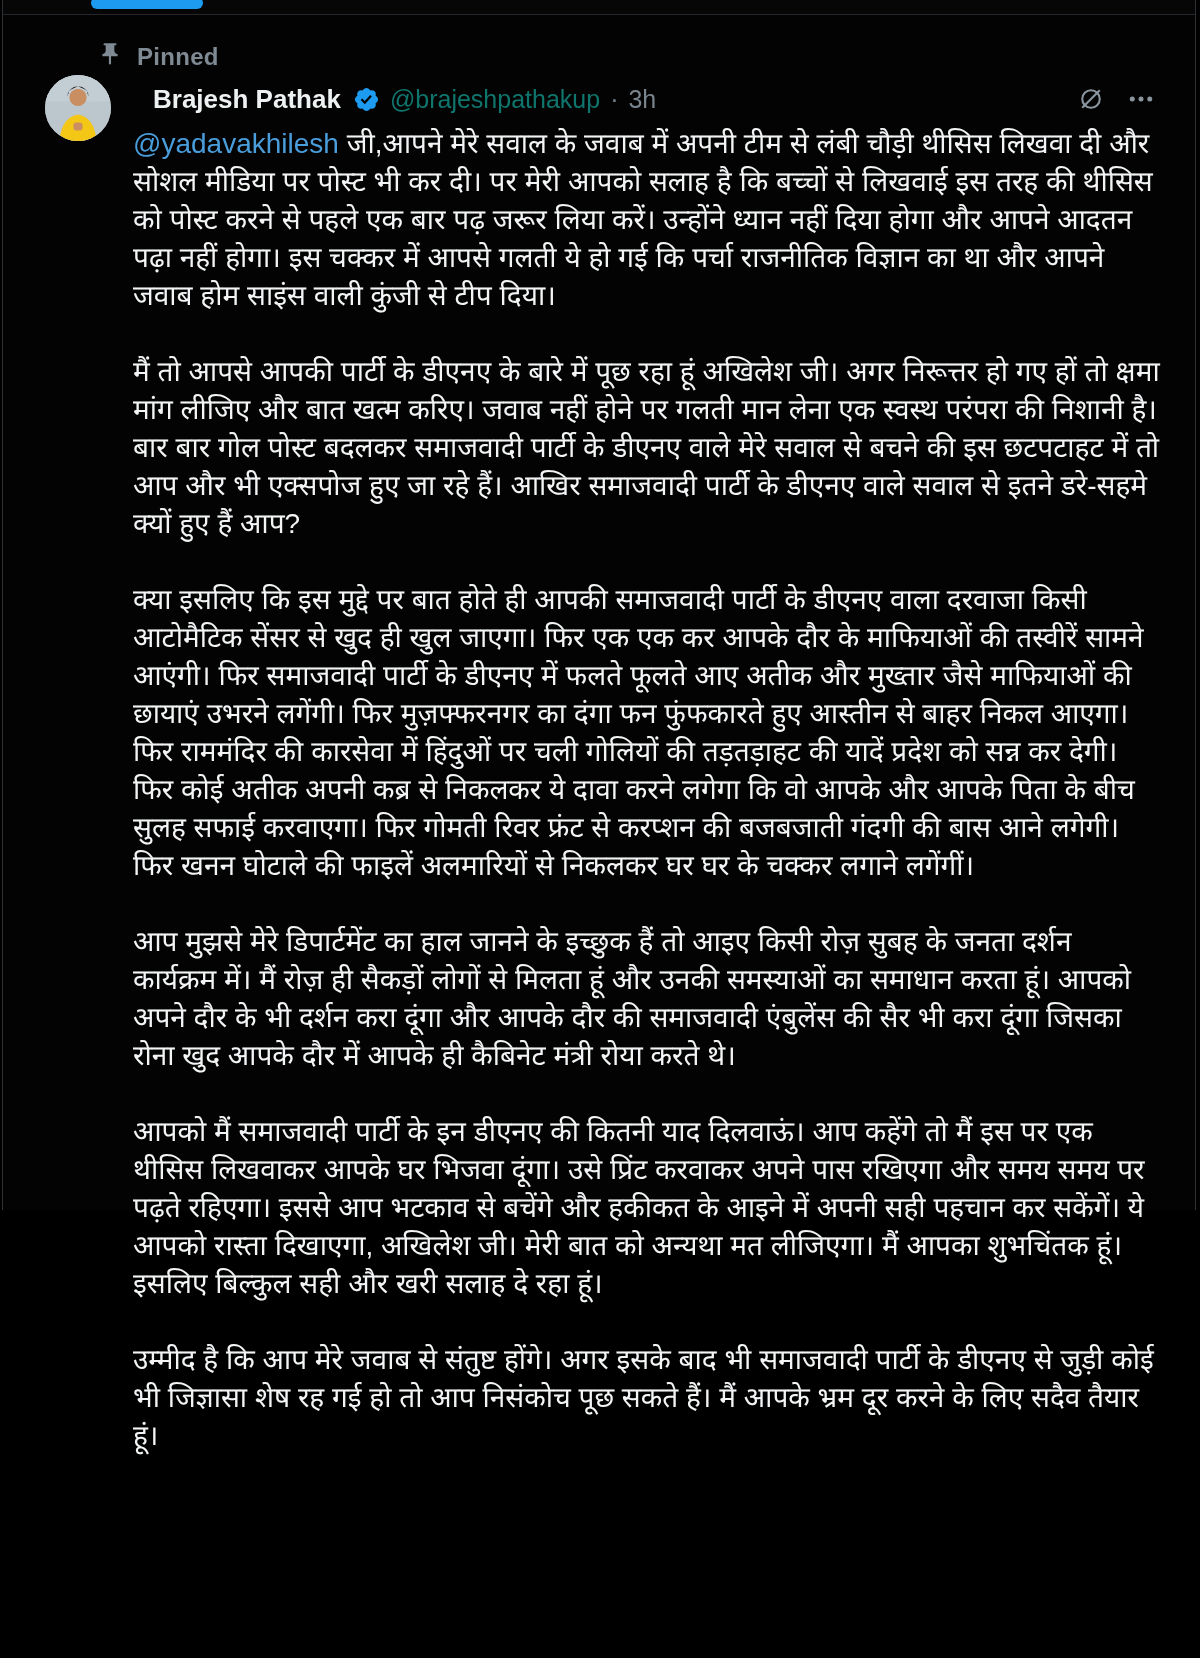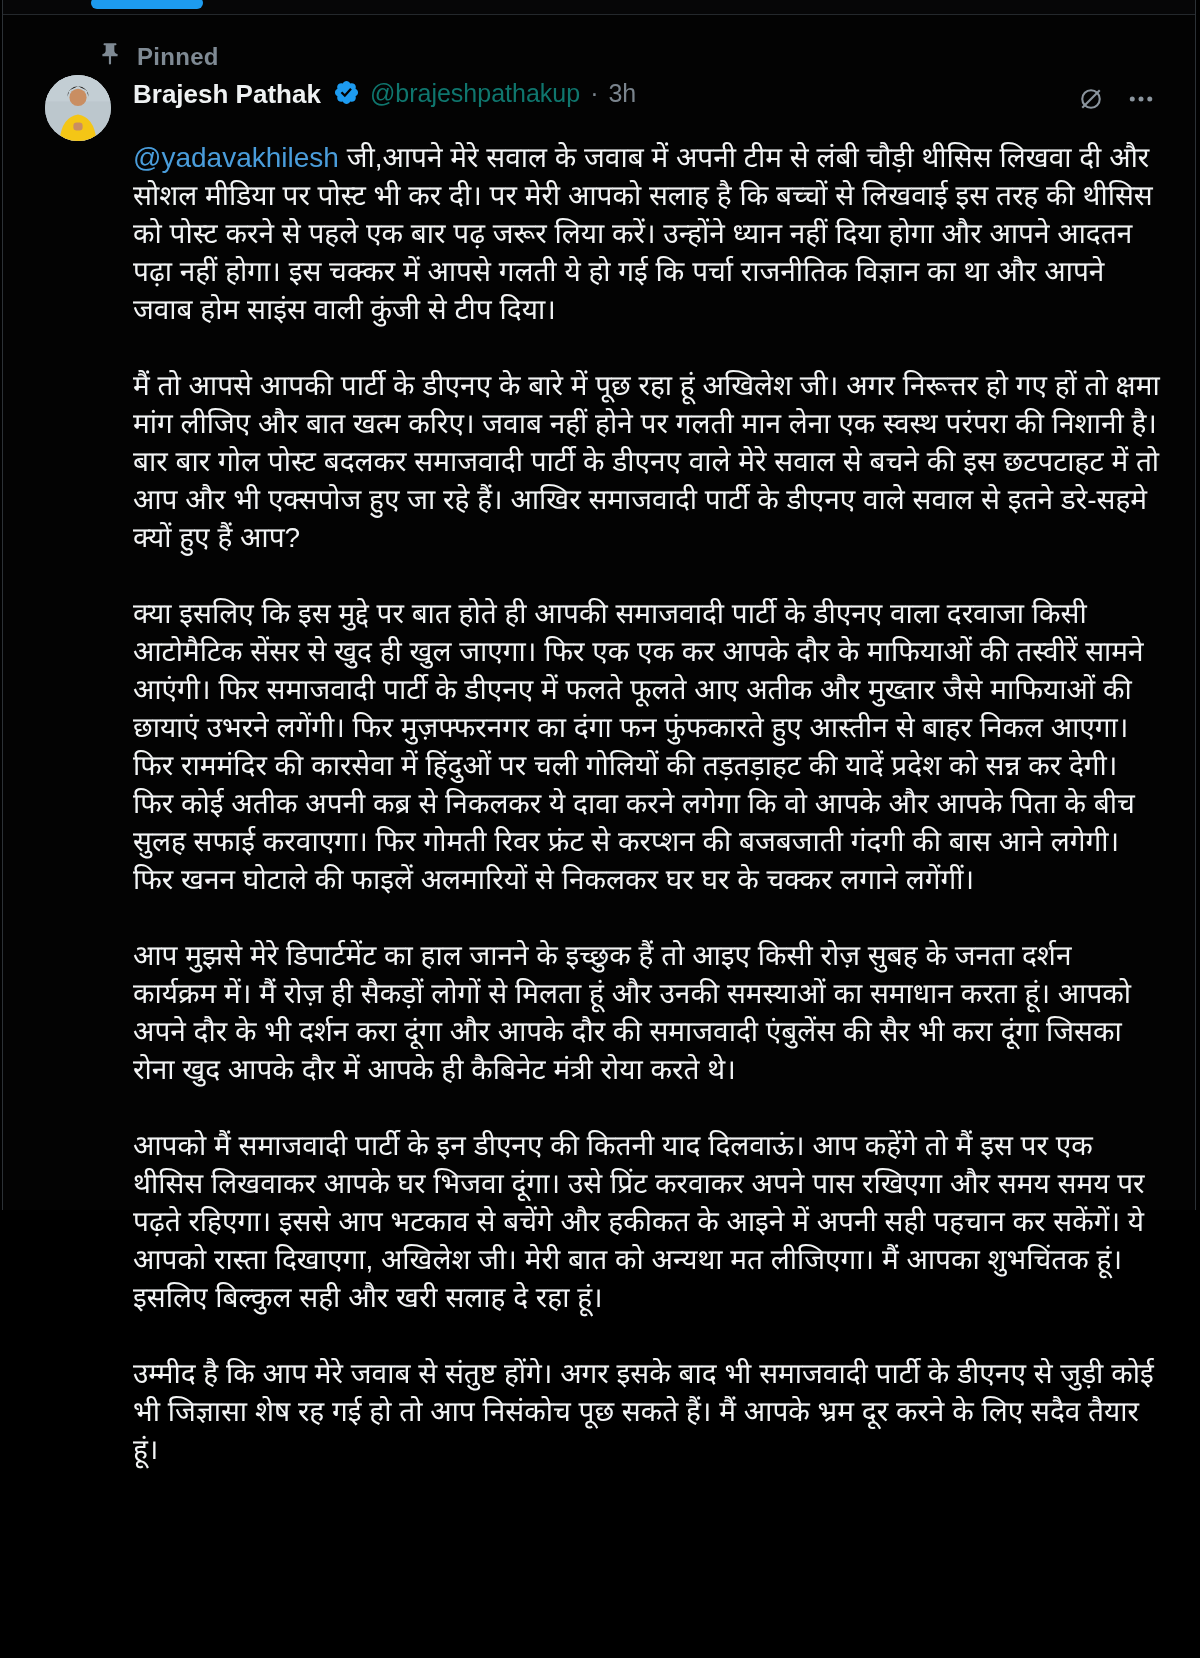--- a/index.html
+++ b/index.html
@@ -26,34 +26,34 @@
     display:flex;align-items:center;gap:14px;
     margin:10px 0 6px -36px;
     color:#7f8a94;font-size:24px;font-weight:700;letter-spacing:.3px;
   }
   .pin-row svg{width:26px;height:26px;fill:#7f8a94;transform:rotate(0deg);}
   .avatar{
     position:absolute;left:42px;top:60px;width:66px;height:66px;border-radius:50%;
     overflow:hidden;cursor:pointer;background:#bcc7cd;
   }
   .header-row{
-    display:flex;gap:10px;margin-top:2px;
-    font-size:26px;white-space:nowrap;
+    display:flex;align-items:center;gap:10px;margin-top:2px;
+    font-size:26px;white-space:nowrap;margin-left:20px;
   }
   .display-name{color:#eef1f2;font-weight:700;cursor:pointer;}
   .verified{width:27px;height:27px;flex:0 0 auto;margin-left:2px;}
   .handle{color:#0f766e;font-weight:400;font-size:25px;cursor:pointer;}
   .dot-sep,.timestamp{color:#7a848d;font-size:25px;}
   .header-spacer{flex:1;}
   .icon-btn{display:flex;align-items:center;justify-content:center;
     width:40px;height:40px;border-radius:50%;cursor:pointer;background:transparent;border:0;padding:0;}
   .grok-icon svg{width:28px;height:28px;stroke:#8b959e;fill:none;stroke-width:1.8;}
   .more-icon svg{width:30px;height:30px;fill:#8b959e;}
   .body{
-    margin-top:20px;color:#f2f4f5;font-size:28px;line-height:38px;font-weight:400;
+    margin-top:6px;color:#f2f4f5;font-size:28px;line-height:38px;font-weight:400;
   }
   .body p{margin:0 0 38px 0;}
   .body p.sig{margin:0;}
   .body .sig-block{margin-top:38px;}
   a.mention{color:#4a9ddb;text-decoration:none;cursor:pointer;}
 </style>
 </head>
 <body>
 
 <div class="column">

